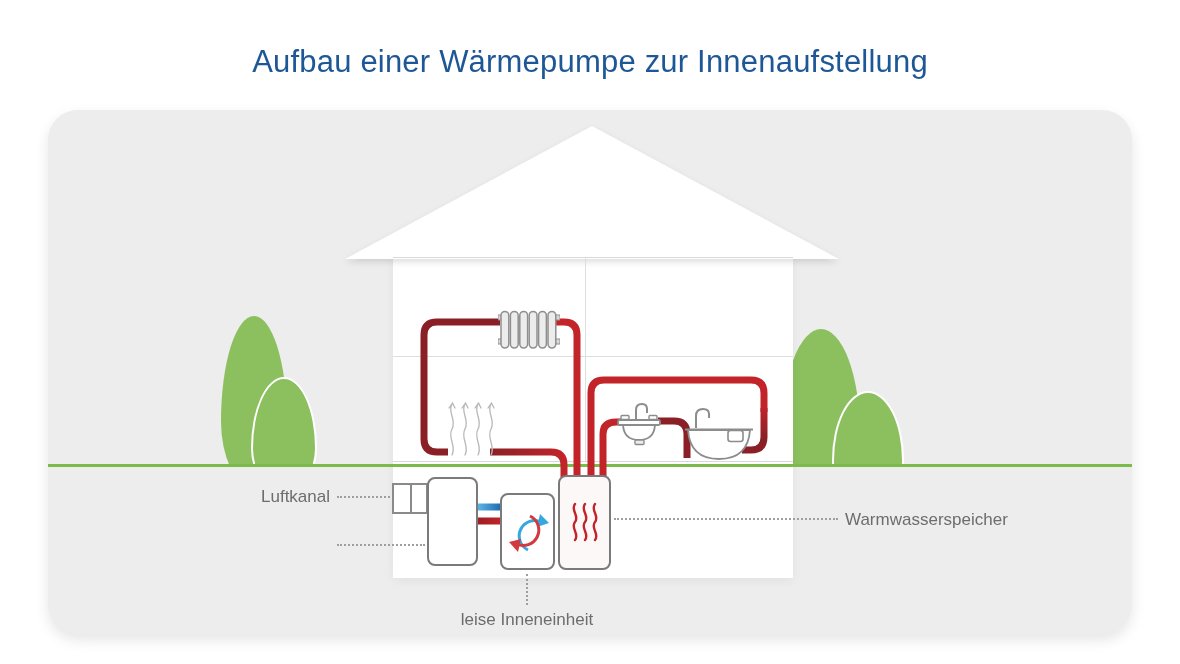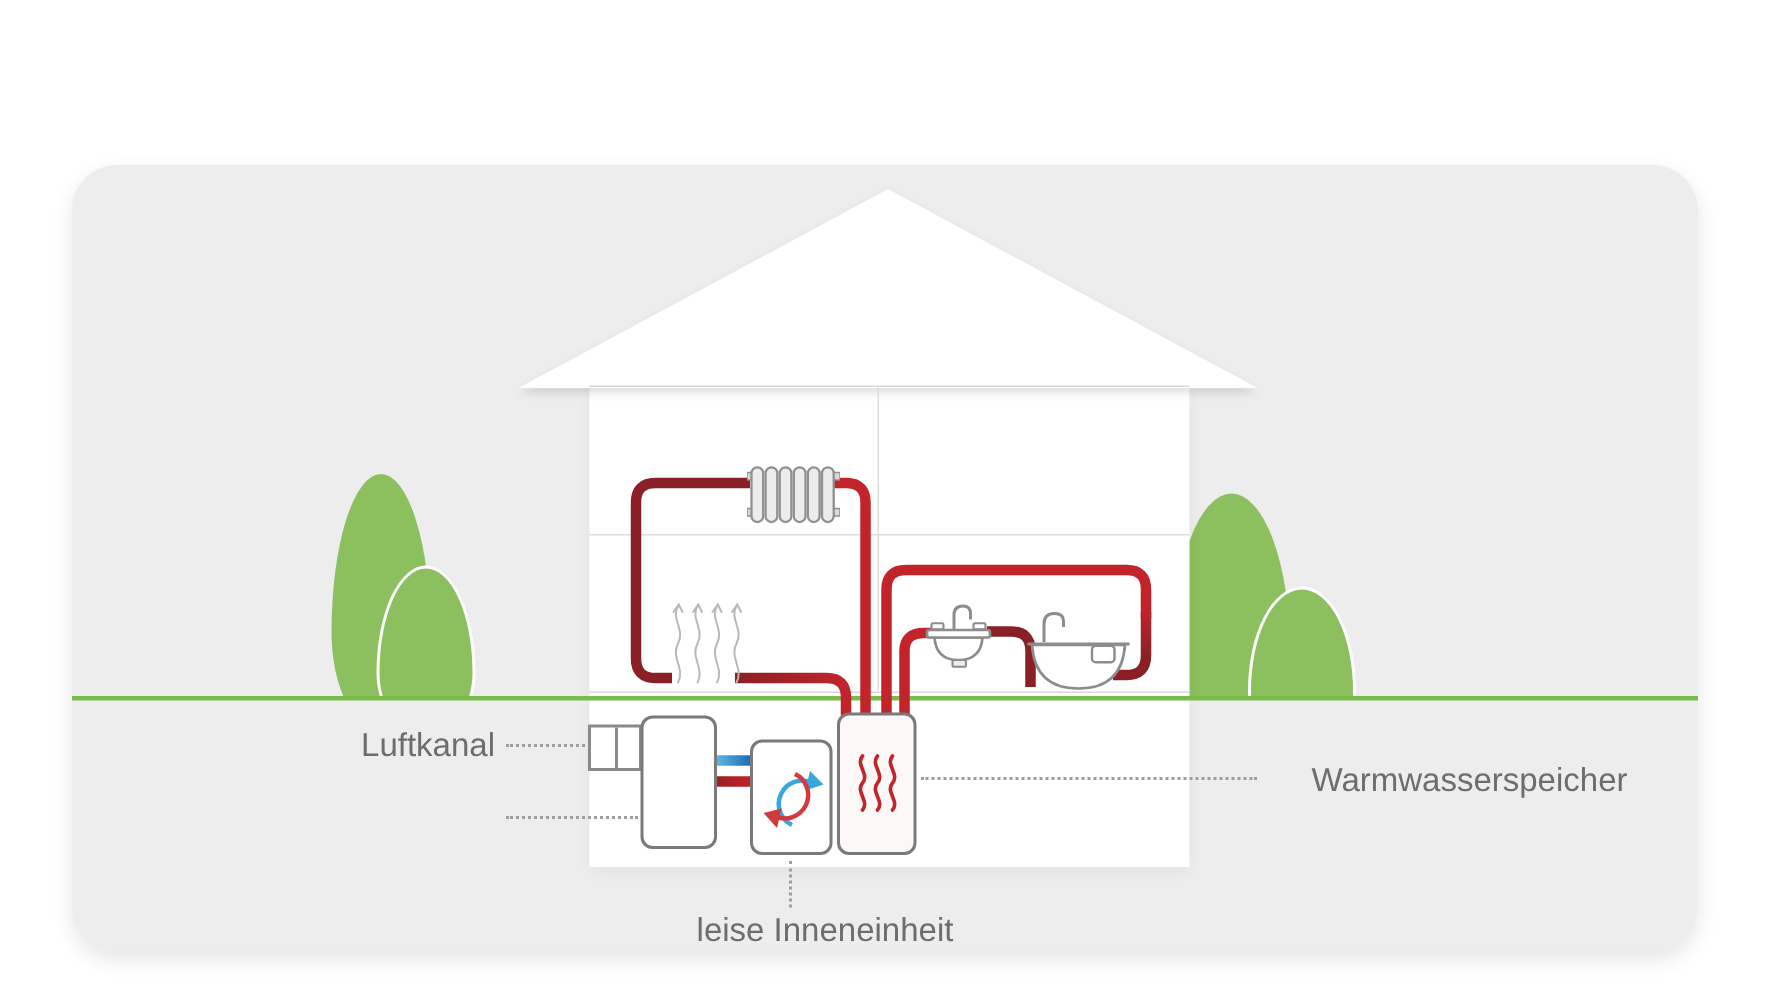--- a/index.html
+++ b/index.html
@@ -62,40 +62,41 @@
   .air-duct {
     position:absolute; left:392px; top:483px; width:36px; height:31px;
     background:#ffffff; border:2px solid #8a8a8a;
   }
   .air-duct .cell-divider { position:absolute; left:50%; top:0; width:2px; height:100%; background:#8a8a8a; }
   .heat-pump   { left:427px; top:477px; width:51px; height:89px; }
   .indoor-unit { left:500px; top:493px; width:55px; height:77px; }
   .water-tank  { left:558px; top:475px; width:53px; height:95px; background:#fdf8f8; }
 
   .label {
-    position:absolute; color:#6d6d6d; font-size:22px; line-height:22px; font-weight:400;
+    position:absolute; color:#6d6d6d; font-size:17px; line-height:22px; font-weight:400;
   }
   .label-right { text-align:right; }
   .label-center{ text-align:center; }
   .dotted-h { position:absolute; height:0; border-top:2px dotted #9e9e9e; }
   .dotted-v { position:absolute; width:0;  border-left:2px dotted #9e9e9e; }
   .dot-luftkanal   { left:337px; top:496px; width:53px; }
   .dot-waermepumpe { left:337px; top:544px; width:88px; }
   .dot-warmwasser  { left:614px; top:518px; width:224px; }
   .dot-inneneinheit{ left:526px; top:574px; height:31px; }
   .lbl-luftkanal   { left:180px; top:486px; width:150px; }
   .lbl-waermepumpe { left:150px; top:535px; width:180px; }
-  .lbl-warmwasser  { left:845px; top:509px; width:240px;text-align:right; }
-  .lbl-inneneinheit{ left:460px; top:609px; width:180px; }
+  .lbl-warmwasser  { left:845px; top:509px; width:240px; }
+  .lbl-inneneinheit{ left:437px; top:609px; width:180px; }
 </style>
 </head>
 <body>
 
 <div class="page">
 
+  <div class="title">Aufbau einer Wärmepumpe zur Innenaufstellung</div>
 
   <div class="card"></div>
 
   <div class="tree-layer">
     <div class="tree tree-left-big"></div>
     <div class="tree outlined tree-left-small"></div>
     <div class="tree tree-right-big"></div>
     <div class="tree outlined tree-right-small"></div>
   </div>
 

